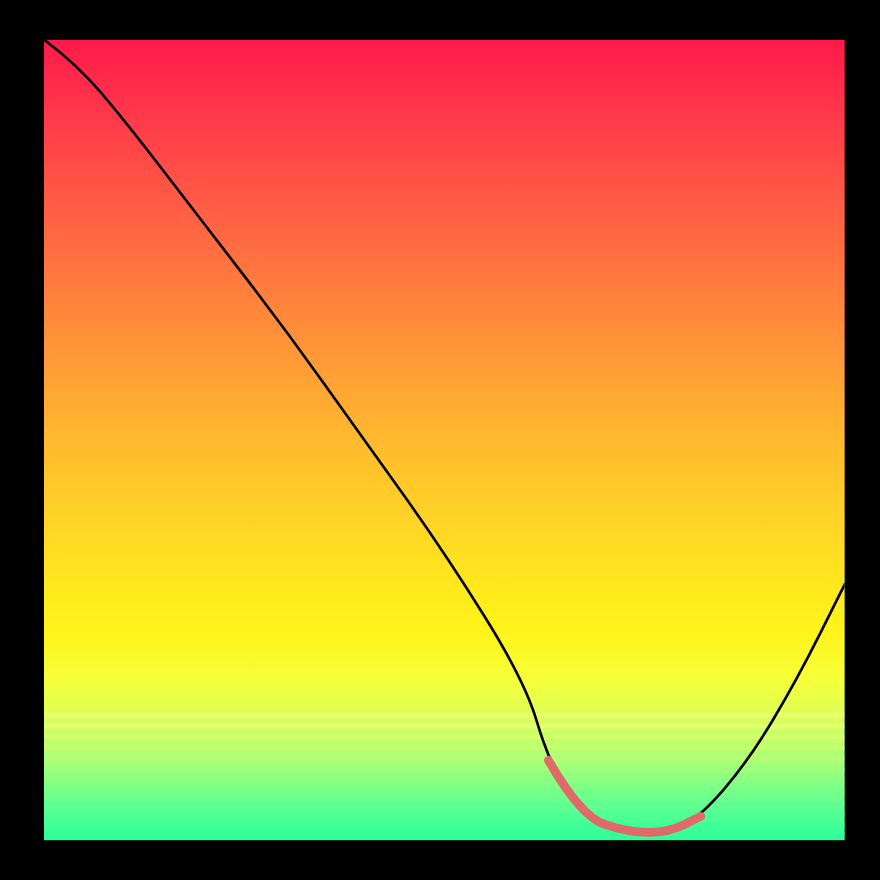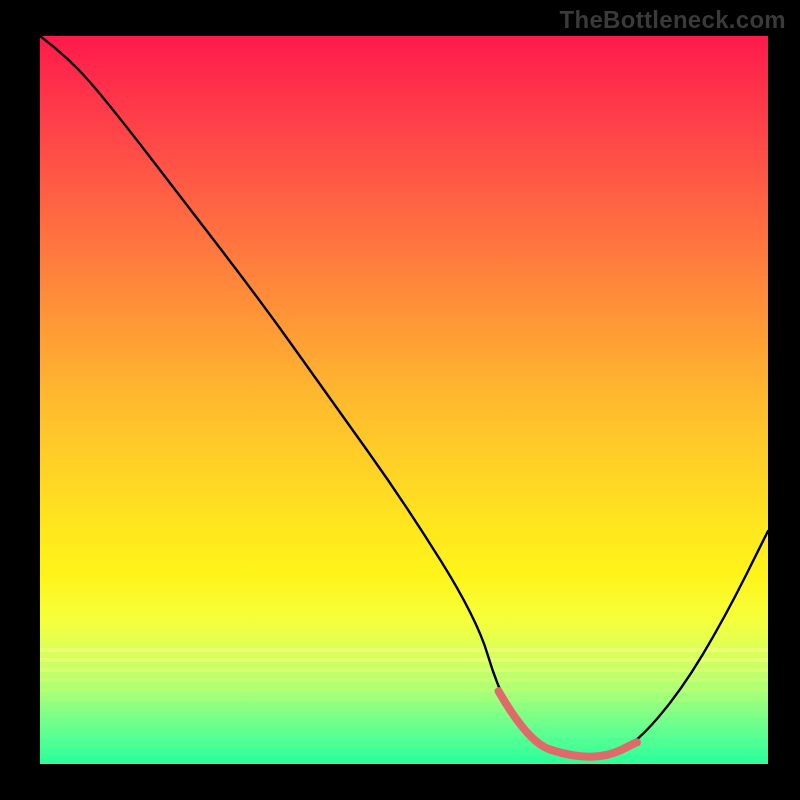--- a/index.html
+++ b/index.html
@@ -72,21 +72,20 @@
     left: 0;
     right: 0;
     height: 4px;
   }
 </style>
 </head>
 <body>
 
 <div class="stage">
 
-  <div class="watermark">TheBottleneck.com</div>
 
   <div class="plot-area">
     <div class="gradient-bg"></div>
 
     <div class="bottom-stripes">
 
       <div class="stripe" style="bottom:112px;background:rgba(255,255,160,0.35);"></div>
       <div class="stripe" style="bottom:102px;background:rgba(255,255,140,0.40);"></div>
       <div class="stripe" style="bottom: 92px;background:rgba(240,255,120,0.40);"></div>
       <div class="stripe" style="bottom: 82px;background:rgba(220,255,110,0.40);"></div>

